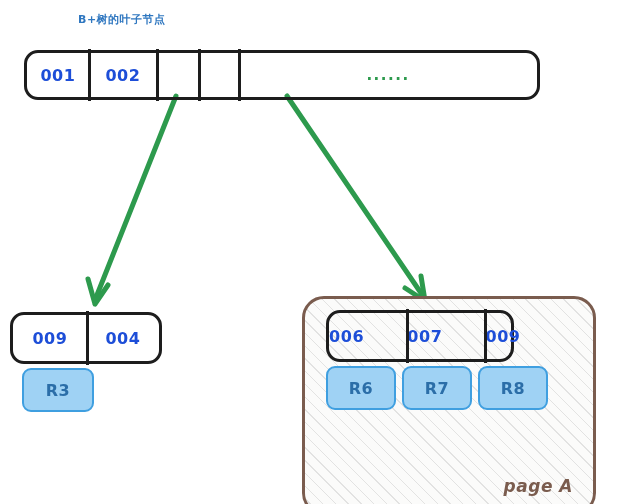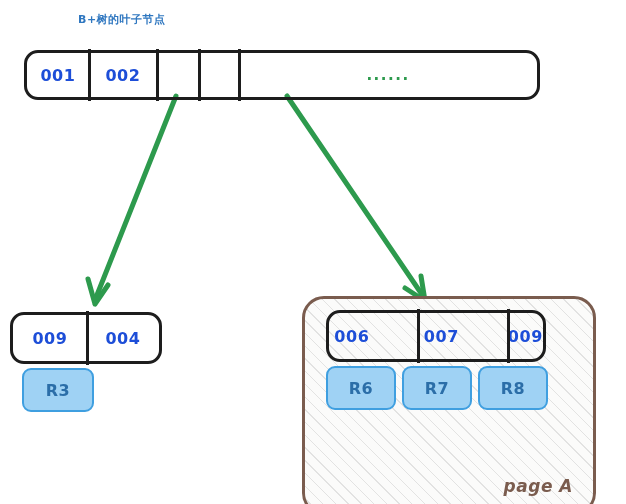--- a/index.html
+++ b/index.html
@@ -79,21 +79,21 @@
   #left-node {
     left: 10px;
     top: 312px;
     width: 152px;
     height: 52px;
   }
   
   #right-node {
     left: 326px;
     top: 310px;
-    width: 220px;
+    width: 188px;
     height: 52px;
     gap: 43px;
   }
   
   .rec-row {
     position: absolute;
     display: flex;
     z-index: 3;
   }
   .rec {

